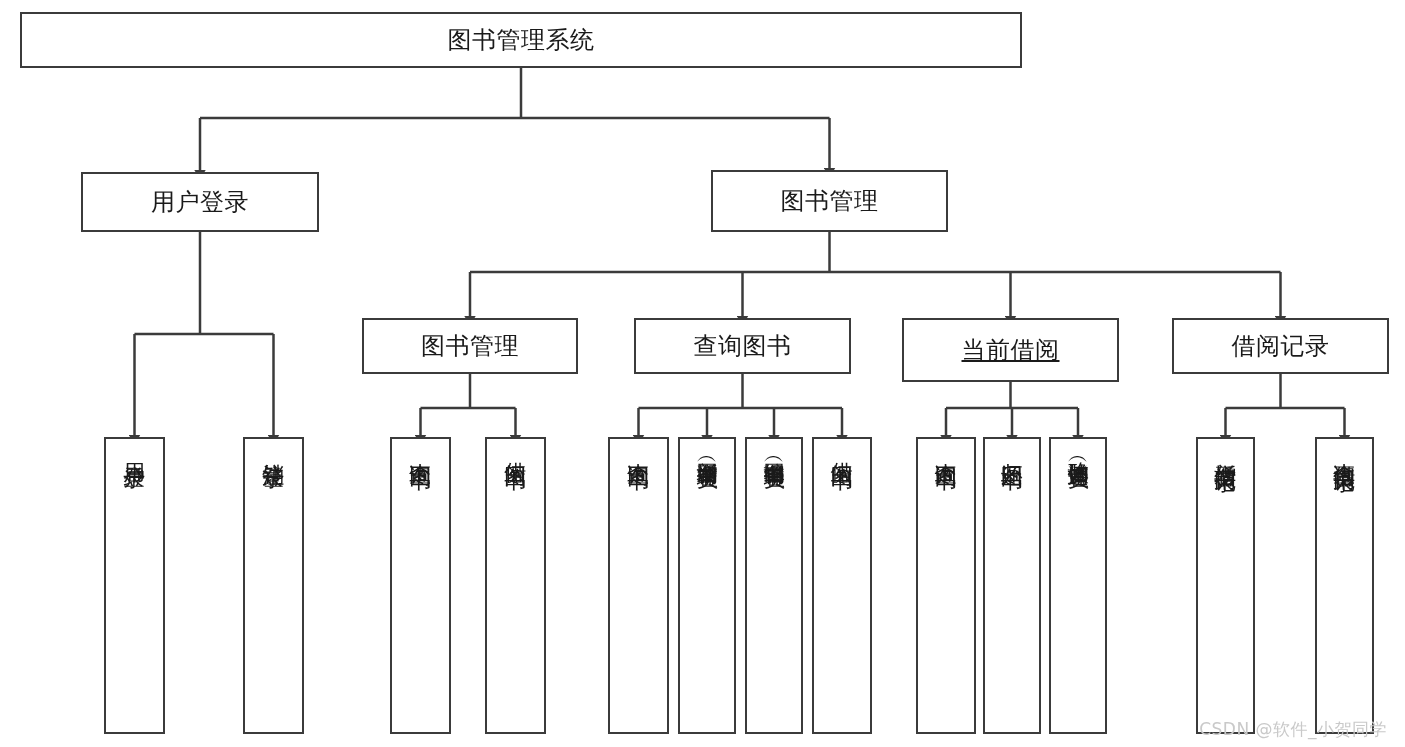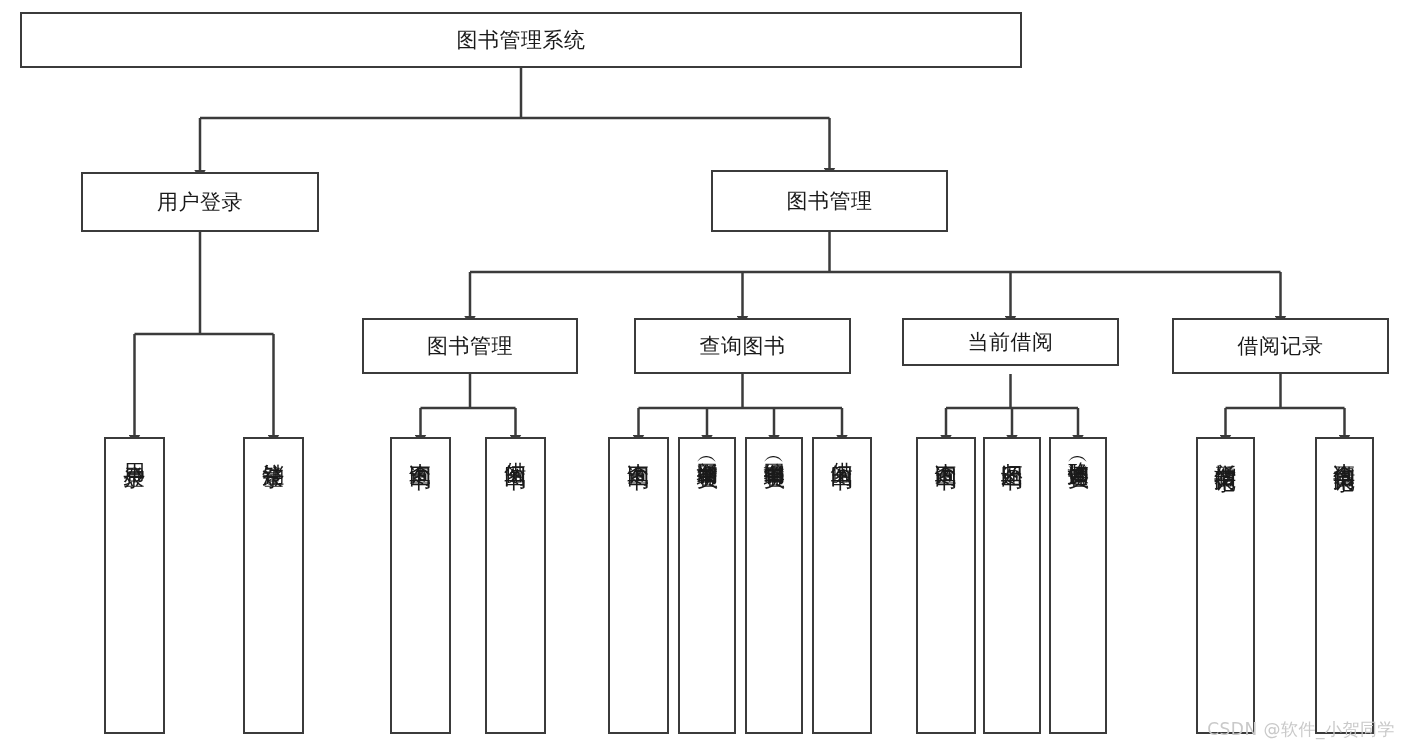--- a/index.html
+++ b/index.html
@@ -36,21 +36,21 @@
     justify-content: center;
     color: #1a1a1a;
   }
   .node .label {
     display: block;
     text-align: center;
     line-height: 1.18;
     letter-spacing: 0.5px;
   }
   .node.horiz .label {
-    font-size: 21px;
+    font-size: 24px;
     white-space: nowrap;
   }
   .node.vert {
     align-items: flex-start;
     justify-content: center;
     padding-top: 6px;
   }
   .node.vert .label {
     writing-mode: vertical-rl;
     text-orientation: upright;
@@ -58,21 +58,21 @@
     line-height: 1.06;
     letter-spacing: 2px;
     white-space: nowrap;
   }
   .node.vert.tall .label {
     font-size: 21px;
     letter-spacing: 1px;
   }
   #watermark {
     position: absolute;
-    right: 10px;
+    right: 18px;
     bottom: 6px;
     font-size: 17px;
     color: #c9c9c9;
     letter-spacing: 0.5px;
     white-space: nowrap;
     font-family: "DejaVu Sans", "Liberation Sans", sans-serif;
   }
 </style>
 </head>
 <body>
@@ -130,21 +130,21 @@
       </div>
       <div class="node horiz" style="left: 711px; top: 170px; width: 237px; height: 62px;">
         <span class="label">图书管理</span>
       </div>
       <div class="node horiz" style="left: 362px; top: 318px; width: 216px; height: 56px;">
         <span class="label">图书管理</span>
       </div>
       <div class="node horiz" style="left: 634px; top: 318px; width: 217px; height: 56px;">
         <span class="label">查询图书</span>
       </div>
-      <div class="node horiz" style="left: 902px; top: 318px; width: 217px; height: 48px;">
+      <div class="node horiz" style="left: 902px; top: 318px; width: 217px; height: 64px; text-decoration: underline;">
         <span class="label">当前借阅</span>
       </div>
       <div class="node horiz" style="left: 1172px; top: 318px; width: 217px; height: 56px;">
         <span class="label">借阅记录</span>
       </div>
       <div class="node vert" style="left: 104px; top: 437px; width: 61px; height: 297px;">
         <span class="label">用户登录</span>
       </div>
       <div class="node vert" style="left: 243px; top: 437px; width: 61px; height: 297px;">
         <span class="label">注销登录</span>

